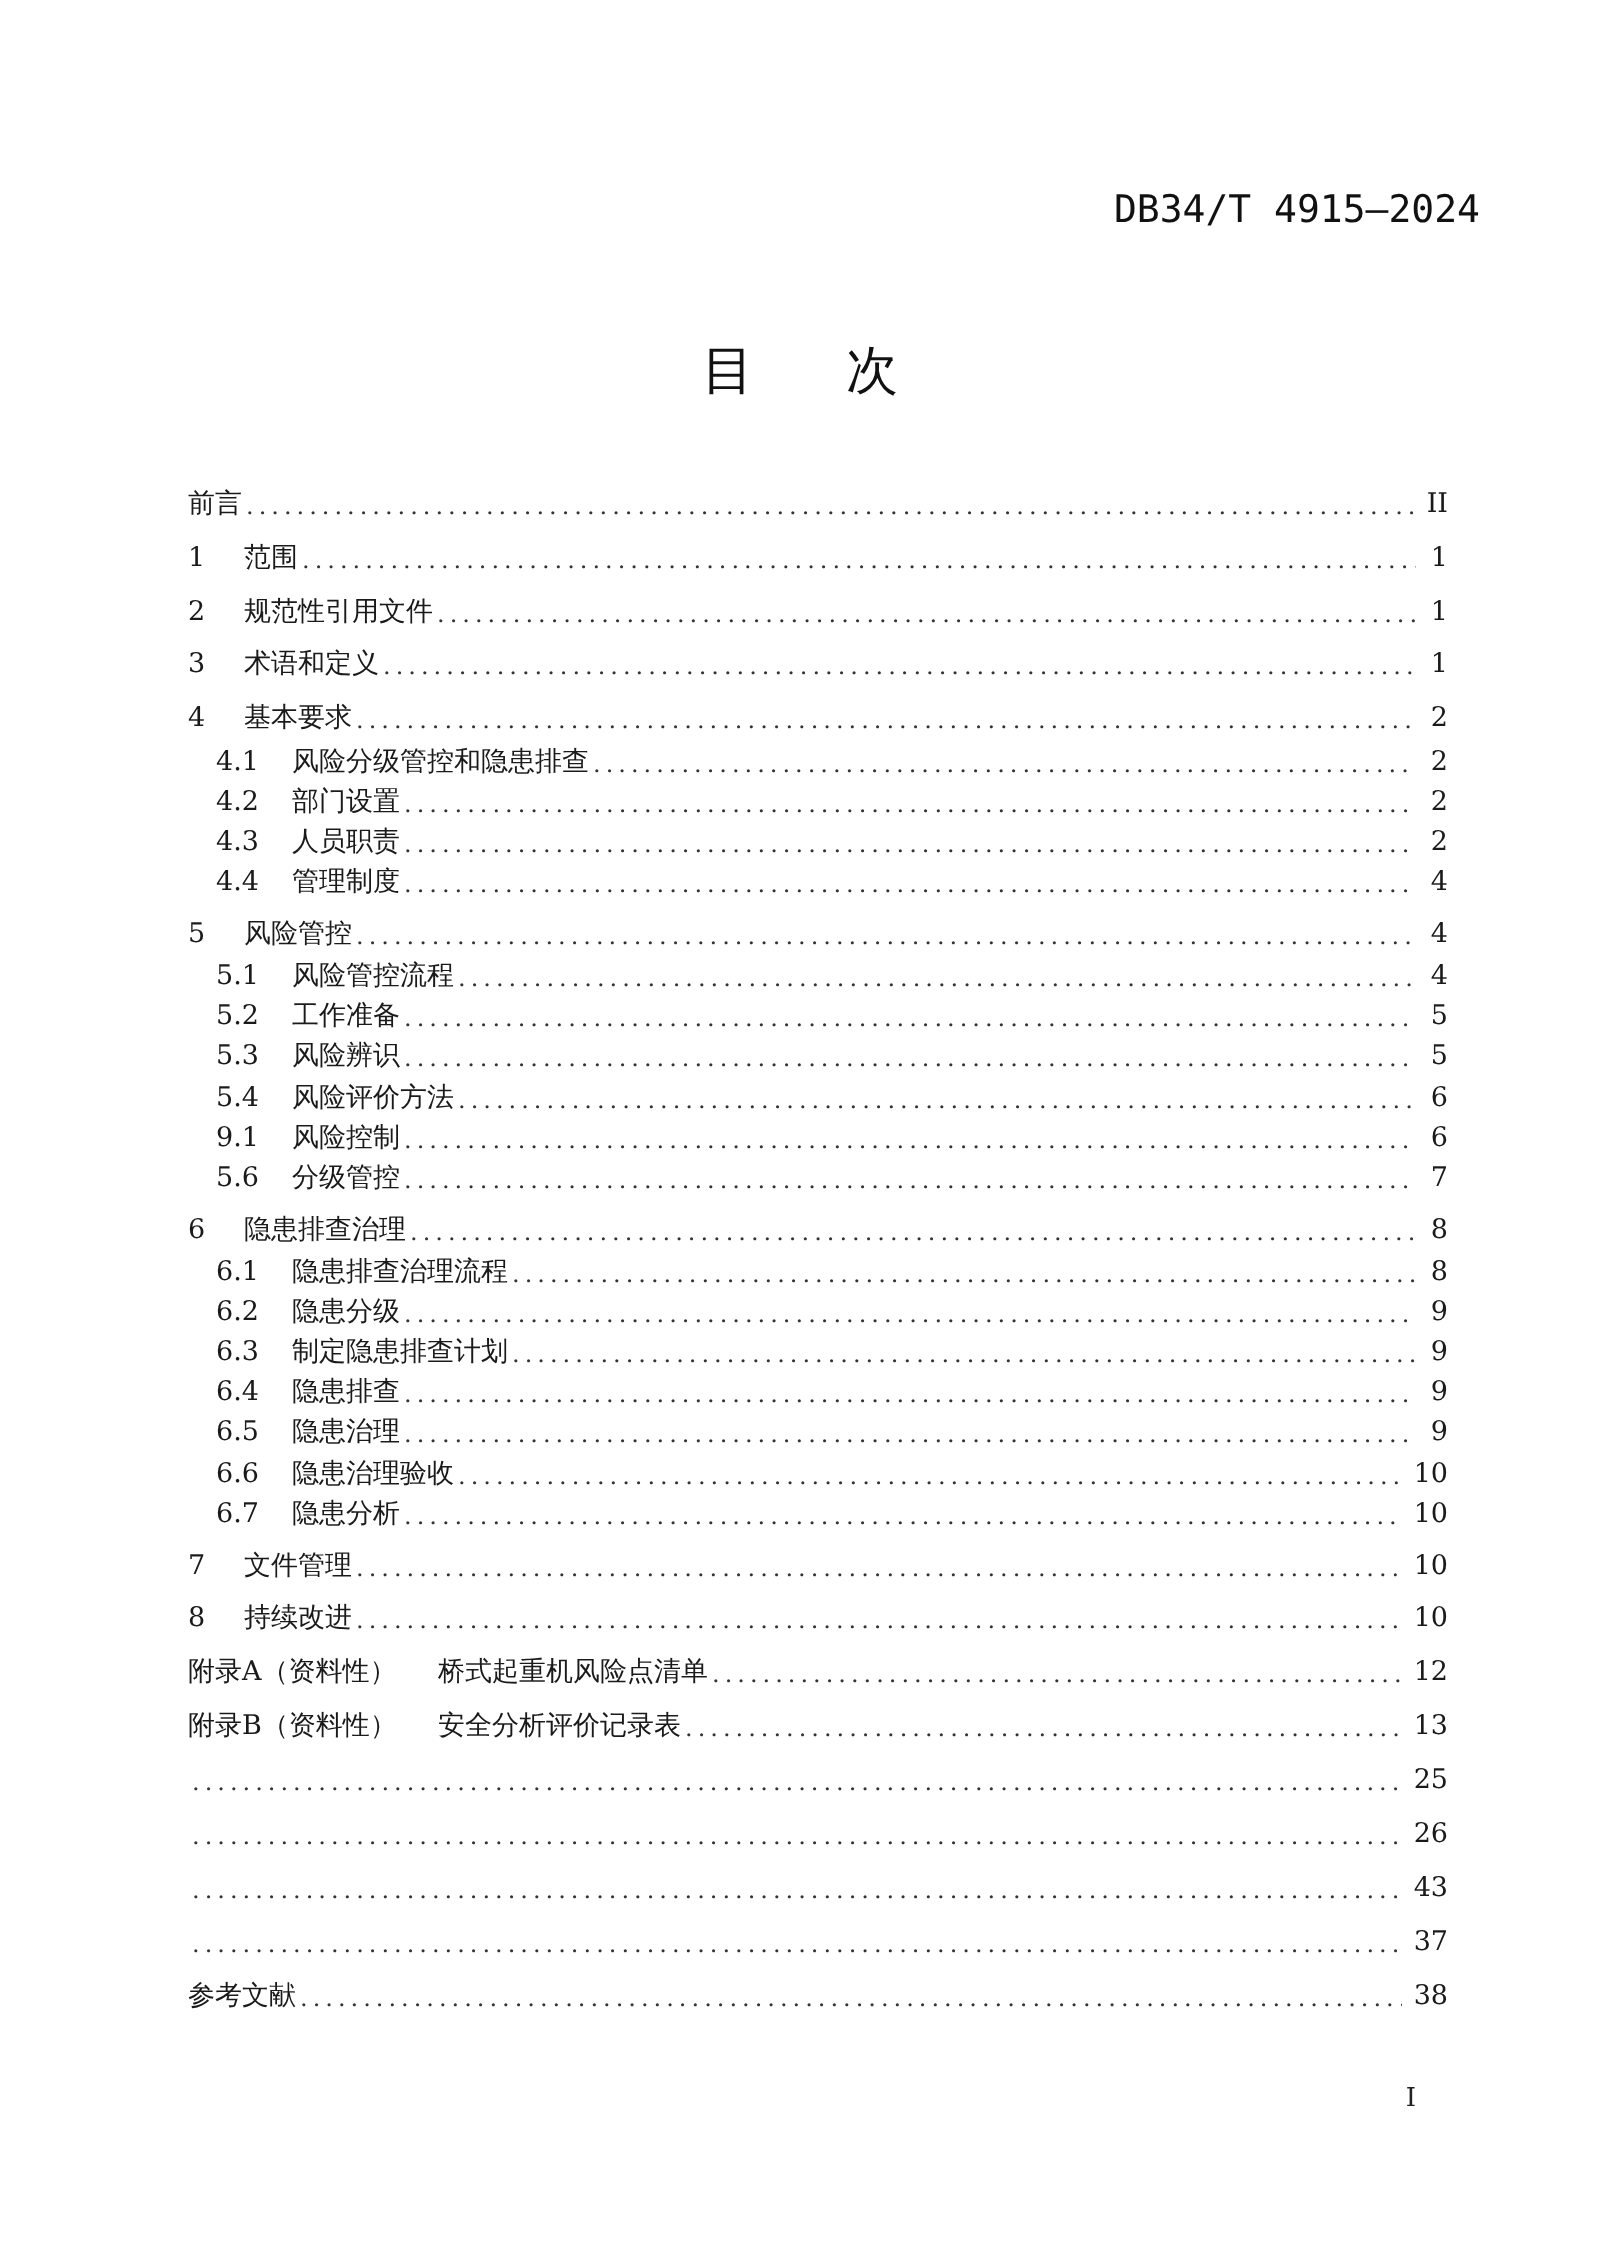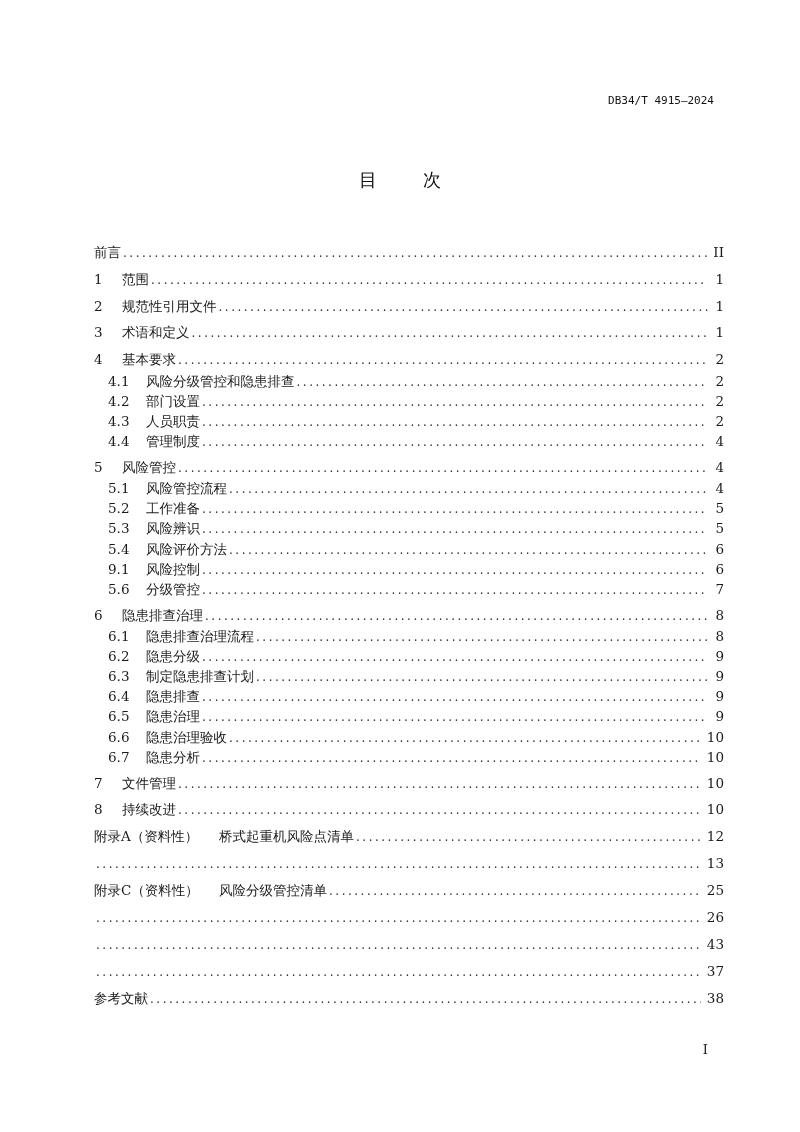--- a/index.html
+++ b/index.html
@@ -2,28 +2,28 @@
 <html><head>
   <meta charset="utf-8">
   <style>
     html, body { margin: 0; padding: 0; background: #ffffff; }
     body {
       width: 800px; height: 1132px; position: relative; overflow: hidden;
       font-family: "DejaVu Serif", "Liberation Serif", serif;
       color: #1a1a1a;
     }
     .std-code {
-      position: absolute; top: 94px; right: 86px;
+      position: absolute; top: 94px; right: 60px;
       font-family: "DejaVu Sans Mono", "Liberation Mono", monospace;
-      font-size: 11px; letter-spacing: 0px; color: #111;
+      font-size: 19px; letter-spacing: 0px; color: #111;
     }
     .toc-title {
       position: absolute; top: 168px; left: 0; width: 800px; text-align: center;
       font-family: "DejaVu Sans", "Liberation Sans", sans-serif;
-      font-size: 18px; color: #111; letter-spacing: 0;
+      font-size: 26px; color: #111; letter-spacing: 0;
     }
     .toc-title span { display: inline-block; }
     .toc-title .gap { width: 46px; }
     .toc { position: absolute; left: 94px; width: 630px; top: 0; }
     .row {
       position: absolute; left: 0; width: 630px; height: 18px;
       display: flex; align-items: flex-end;
       font-size: 13.5px; line-height: 18px; white-space: nowrap;
     }
     .row .label { flex: 0 0 auto; }
@@ -211,26 +211,26 @@
       <span class="page">10</span>
     </div>
 
   <div class="row l1 app" style="top:827px">
       <span class="label"><span class="appx">附录A（资料性）</span><span>桥式起重机风险点清单</span></span>
       <span class="dots"></span>
       <span class="page">12</span>
     </div>
 
   <div class="row l1 app" style="top:854px">
+      <span class="label"><span class="appx">附录B（资料性）</span><span>安全分析评价记录表</span></span>
       <span class="dots"></span>
       <span class="page">13</span>
     </div>
 
   <div class="row l1 app" style="top:881px">
-      <span class="label"><span class="appx">附录C（资料性）</span><span>风险分级管控清单</span></span>
       <span class="dots"></span>
       <span class="page">25</span>
     </div>
 
   <div class="row l1 app" style="top:908px">
       <span class="dots"></span>
       <span class="page">26</span>
     </div>
 
   <div class="row l1 app" style="top:935px">

